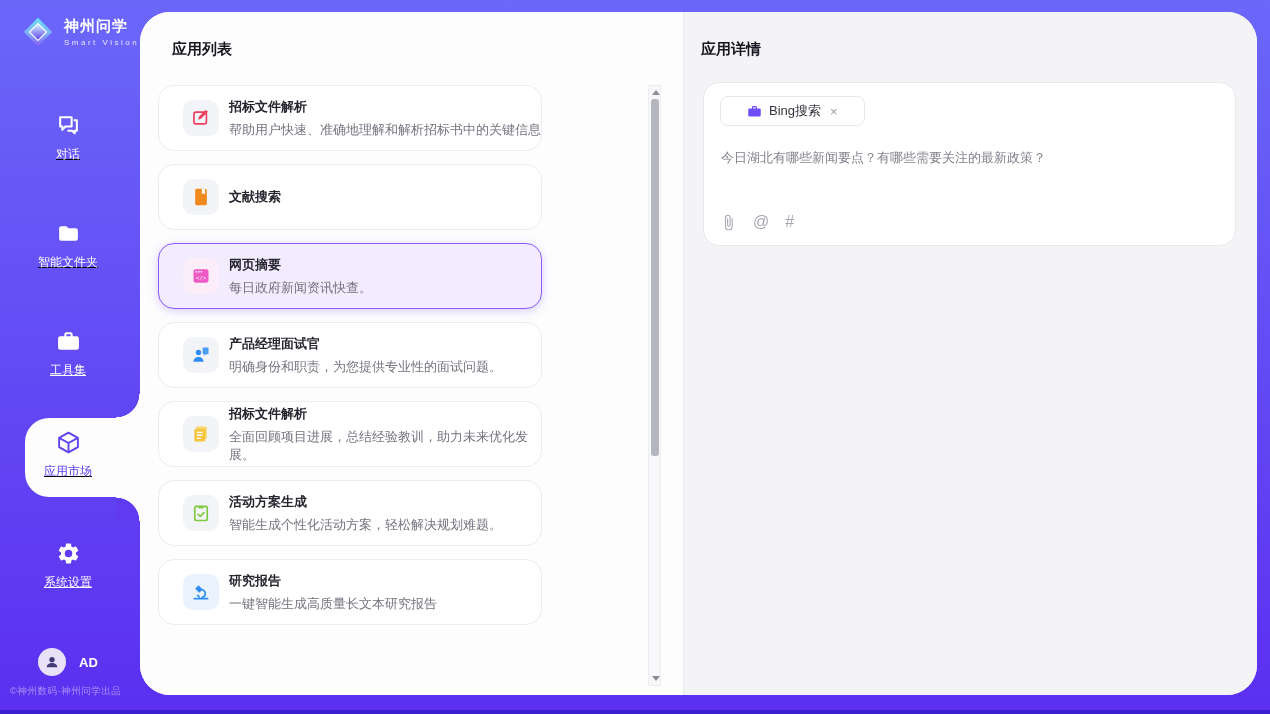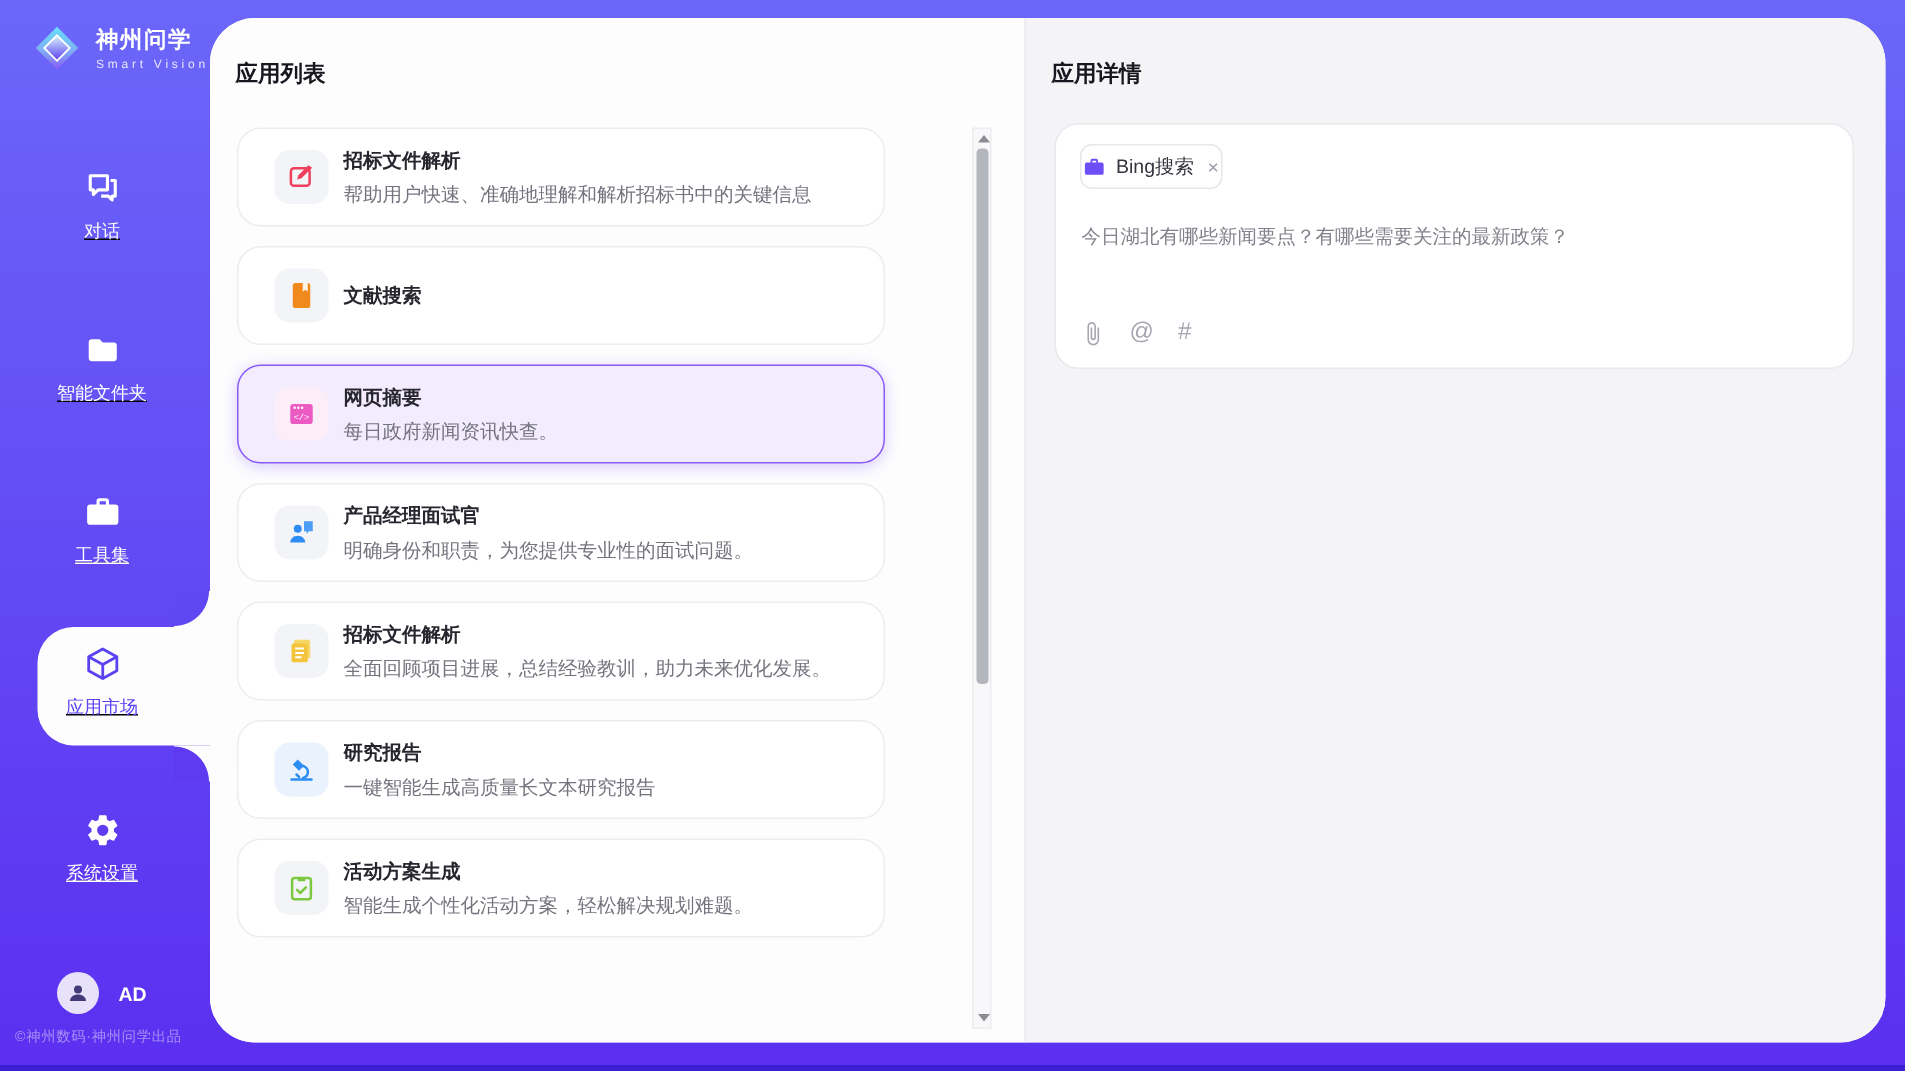--- a/index.html
+++ b/index.html
@@ -39,21 +39,21 @@
 
   
   .content { position:absolute; left:140px; top:12px; width:1117px; height:683px;
              background:#fdfdfe; border-radius:30px; overflow:hidden; }
   .panel-title { position:absolute; top:28px; font-size:15px; font-weight:bold; color:#17171f; }
 
   
   .list-panel { position:absolute; left:0; top:0; width:543px; height:683px; background:#fdfdfe; }
   .cards-viewport { position:absolute; left:0; top:68px; width:543px; height:608px; overflow:hidden; }
   .cards { display:flex; flex-direction:column; gap:13px; padding:5px 0 0 18px; }
-  .card { width:432px; height:66px; flex:0 0 66px; background:#ffffff; border:1px solid #ececf1;
+  .card { width:384px; height:66px; flex:0 0 66px; background:#ffffff; border:1px solid #ececf1;
           border-radius:16px; display:flex; align-items:center; padding-left:24px; cursor:pointer; }
   .card.selected { background:#f3ebfe; border:1.5px solid #8a5cf6;
                    box-shadow:0 2px 10px rgba(122,82,246,.28); }
   .card-icon { width:36px; height:36px; border-radius:10px; background:#f3f4f7; margin-right:10px;
                display:flex; align-items:center; justify-content:center; flex:0 0 36px; }
   .card-icon svg { width:20px; height:20px; }
   .card.selected .card-icon { background:#fceef9; }
   .icon-bg-blue { background:#eaf3fd !important; }
   .card-text { display:flex; flex-direction:column; }
   .card-title { font-size:13px; font-weight:bold; color:#26262f; }
@@ -69,21 +69,21 @@
                      border-bottom:5px solid #8c8c96; }
   .scroll-arrow.down { bottom:4px; border-left:4px solid transparent; border-right:4px solid transparent;
                        border-top:5px solid #8c8c96; }
 
   
   .detail-panel { position:absolute; left:543px; top:0; width:574px; height:683px;
                   background:#f4f4f7; border-left:1px solid #e9e9ef; }
   .detail-card { position:absolute; left:19px; top:70px; width:533px; height:164px;
                  background:#fff; border:1px solid #e8e8ed; border-radius:16px; }
   .chip { position:absolute; left:16px; top:13px; height:30px; display:inline-flex; align-items:center;
-          gap:7px; padding:0 1px; background:#fff; border:1px solid #e6e6eb; border-radius:8px; }
+          gap:7px; padding:0 26px; background:#fff; border:1px solid #e6e6eb; border-radius:8px; }
   .chip svg { width:15px; height:15px; }
   .chip-label { font-size:13px; color:#34343e; }
   .chip-close { font-size:13px; color:#9a9aa5; cursor:pointer; margin-left:2px; }
   .query-text { position:absolute; left:17px; top:66px; width:490px; font-size:13px; color:#82828c; }
   .tools-row { position:absolute; left:16px; top:130px; display:flex; align-items:center; gap:16px; }
   .tools-row svg { width:17px; height:17px; }
   .tool-glyph { font-size:16px; color:#a6a6b1; }
 </style>
 </head>
 <body>
@@ -171,21 +171,21 @@
       </svg>
     </span>
     <span class="user-name">AD</span>
   </div>
 
   <div class="side-footer">©神州数码·神州问学出品</div>
 
   <div class="content">
 
     <section class="list-panel">
-      <h1 class="panel-title" style="left:17px">应用列表</h1>
+      <h1 class="panel-title" style="left:32px">应用列表</h1>
 
       <div class="cards-viewport">
         <div class="cards">
 
           <div class="card">
             <span class="card-icon">
               <svg viewBox="0 0 24 24" fill="none" stroke="#ee3f5e" stroke-width="2">
                 <rect x="3.5" y="5" width="15" height="14" rx="2.5"></rect>
                 <path d="M20.5 4.5 12 13l-3.5 1 1-3.5 8-8z" fill="#ee3f5e" stroke="none"></path>
               </svg>
@@ -246,45 +246,45 @@
                 <path d="M7 10h7M7 13.5h7M7 17h5" stroke="#ffffff" stroke-width="1.6" fill="none"></path>
               </svg>
             </span>
             <span class="card-text">
               <span class="card-title">招标文件解析</span>
               <span class="card-desc">全面回顾项目进展，总结经验教训，助力未来优化发展。</span>
             </span>
           </div>
 
           <div class="card">
+            <span class="card-icon">
+              <svg viewBox="0 0 24 24" fill="none" stroke="#7cc93f" stroke-width="2">
+                <rect x="4.5" y="4" width="15" height="17" rx="2"></rect>
+                <path d="M9 3.5h6v3H9z" fill="#7cc93f" stroke="none"></path>
+                <path d="M8.5 13.5l2.5 2.5 4.5-4.5" stroke-linecap="round" stroke-linejoin="round"></path>
+              </svg>
+            </span>
+            <span class="card-text">
+              <span class="card-title">活动方案生成</span>
+              <span class="card-desc">智能生成个性化活动方案，轻松解决规划难题。</span>
+            </span>
+          </div>
+
+          <div class="card">
             <span class="card-icon icon-bg-blue">
               <svg viewBox="0 0 24 24" fill="none" stroke="#2e8df5" stroke-width="2">
                 <path d="M9 4l5 5-4 4-5-5z" fill="#2e8df5" stroke="none"></path>
                 <path d="M13 9c3 1 4.5 3.5 4 6-.4 2-2 3.5-4.5 4"></path>
                 <path d="M4 20h16" stroke-linecap="round"></path>
                 <path d="M8 16l2 2" stroke-linecap="round"></path>
               </svg>
             </span>
             <span class="card-text">
               <span class="card-title">研究报告</span>
               <span class="card-desc">一键智能生成高质量长文本研究报告</span>
-            </span>
-          </div>
-
-          <div class="card">
-            <span class="card-icon">
-              <svg viewBox="0 0 24 24" fill="none" stroke="#7cc93f" stroke-width="2">
-                <rect x="4.5" y="4" width="15" height="17" rx="2"></rect>
-                <path d="M9 3.5h6v3H9z" fill="#7cc93f" stroke="none"></path>
-                <path d="M8.5 13.5l2.5 2.5 4.5-4.5" stroke-linecap="round" stroke-linejoin="round"></path>
-              </svg>
-            </span>
-            <span class="card-text">
-              <span class="card-title">活动方案生成</span>
-              <span class="card-desc">智能生成个性化活动方案，轻松解决规划难题。</span>
             </span>
           </div>
 
 
         </div>
       </div>
 
       <div class="scrollbar">
         <span class="scroll-arrow up"></span>
         <span class="scroll-thumb"></span>

